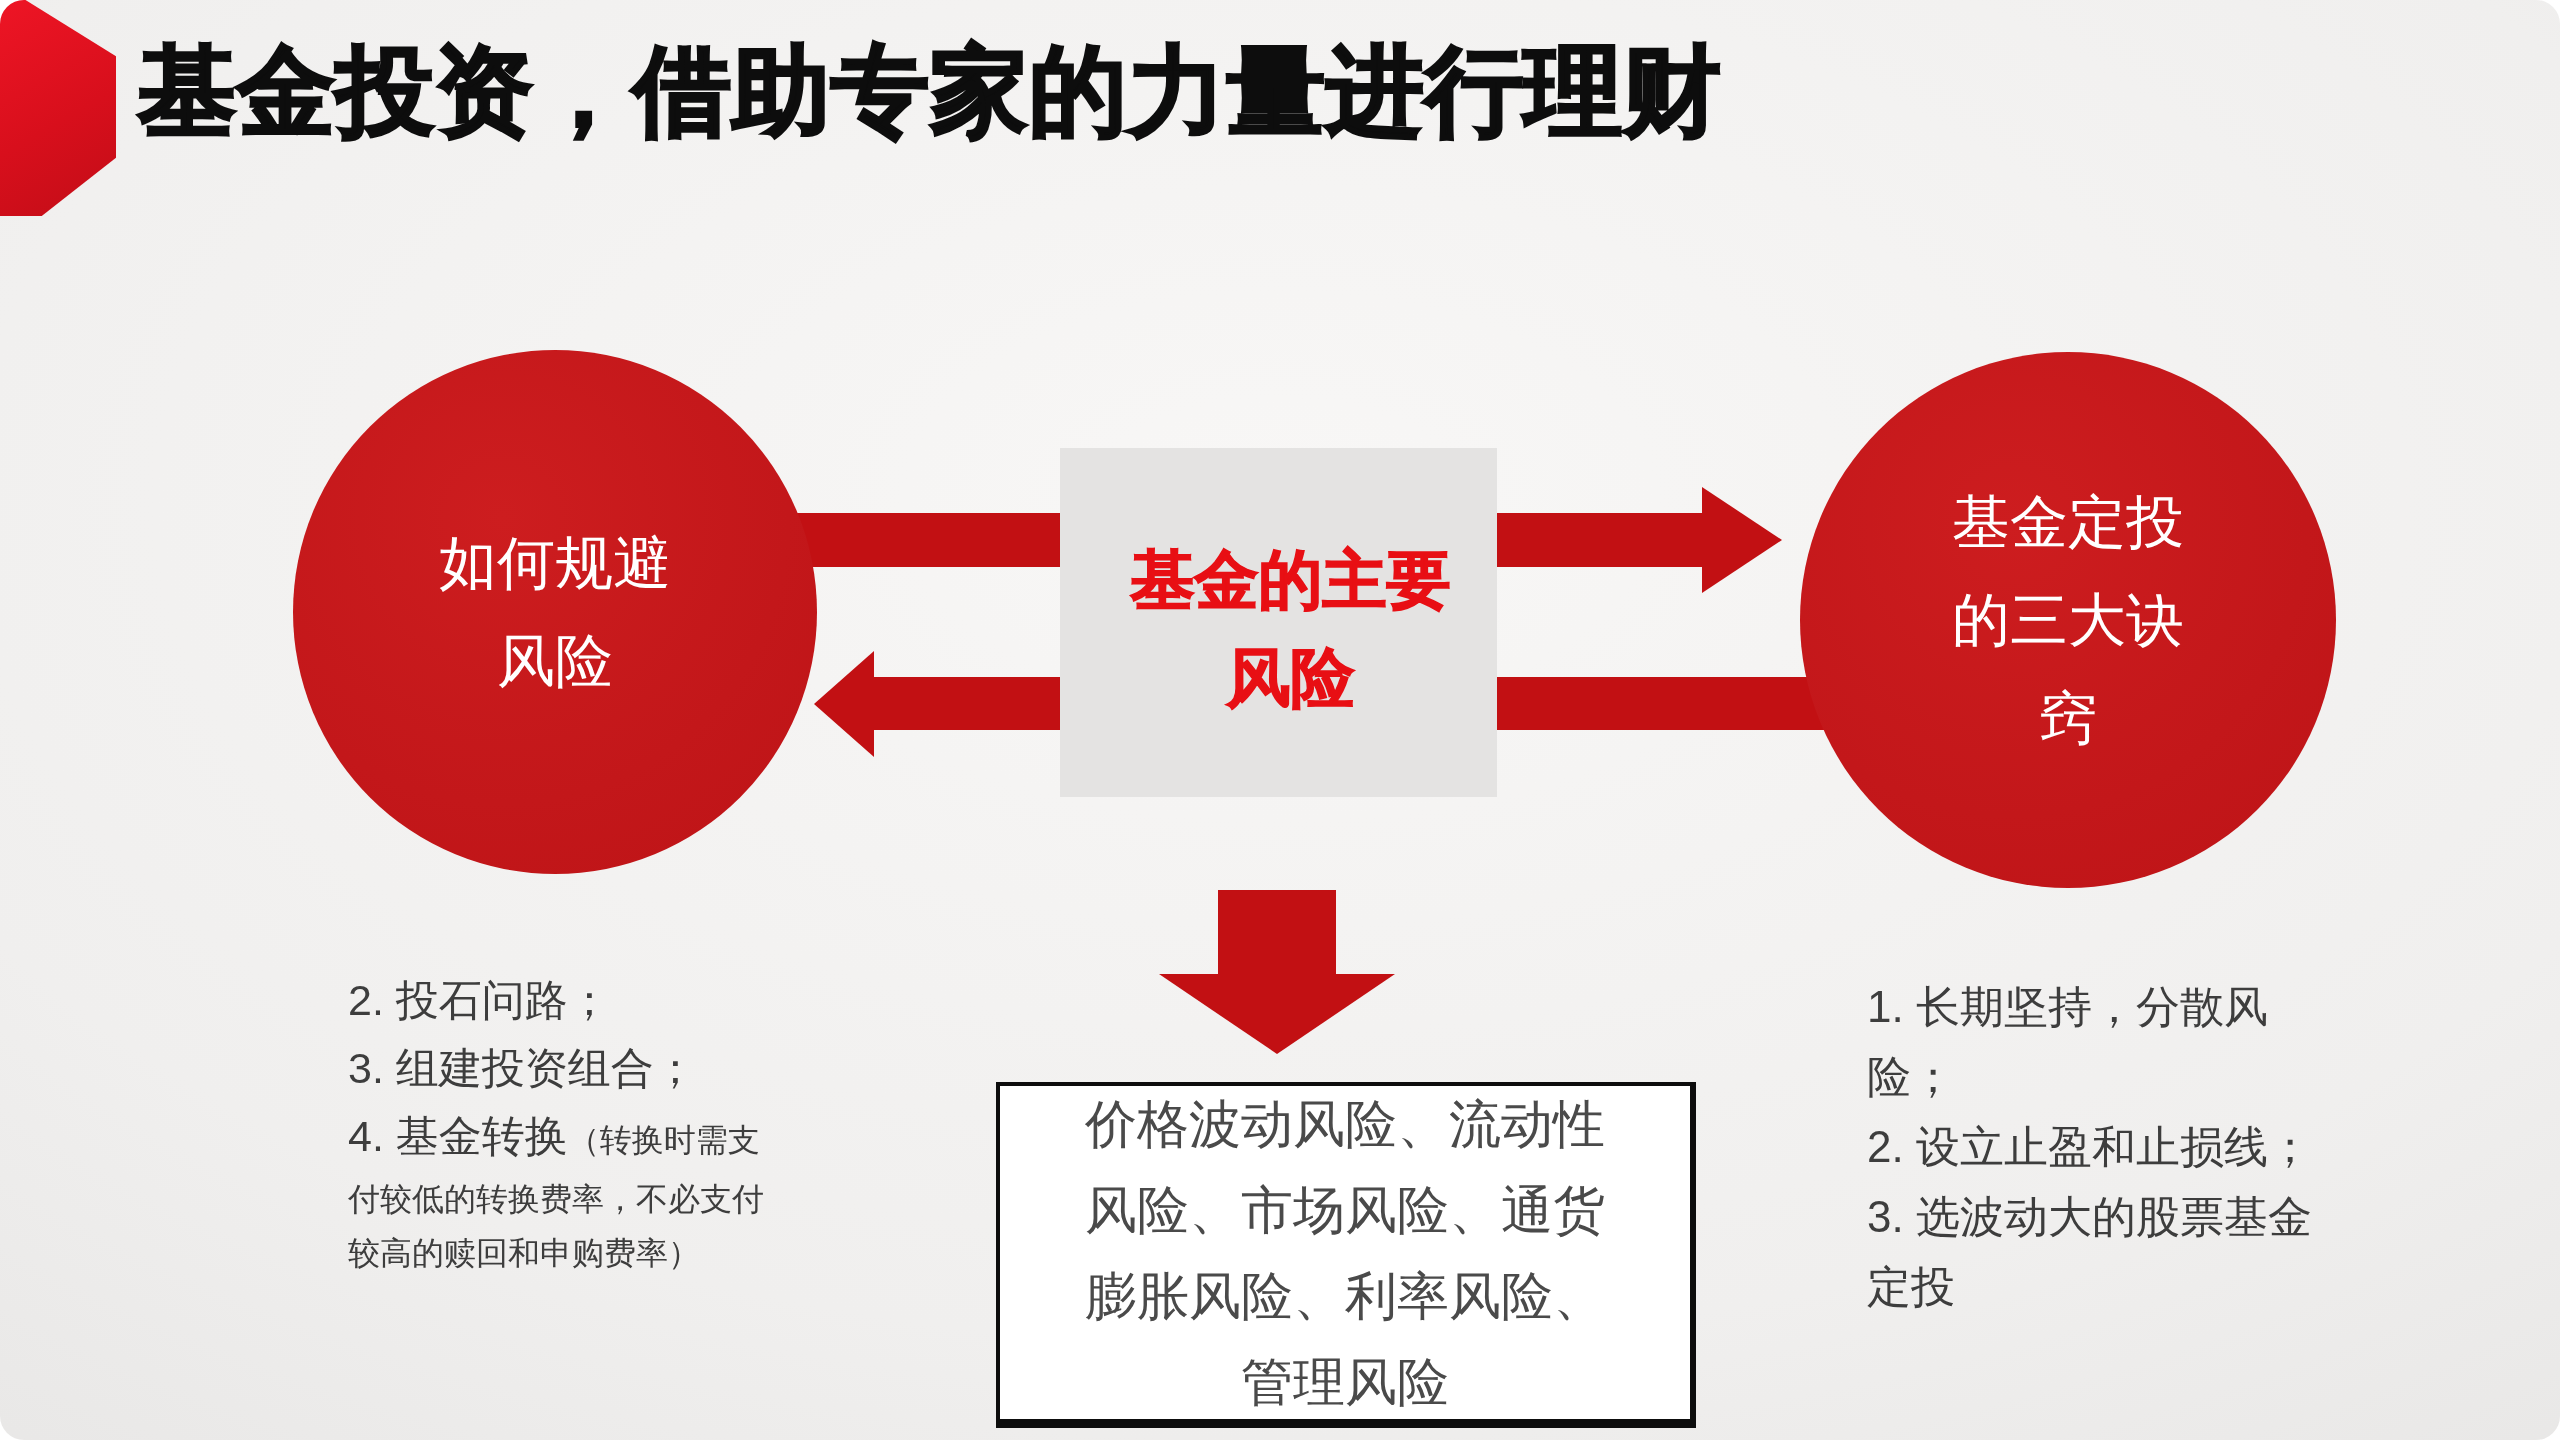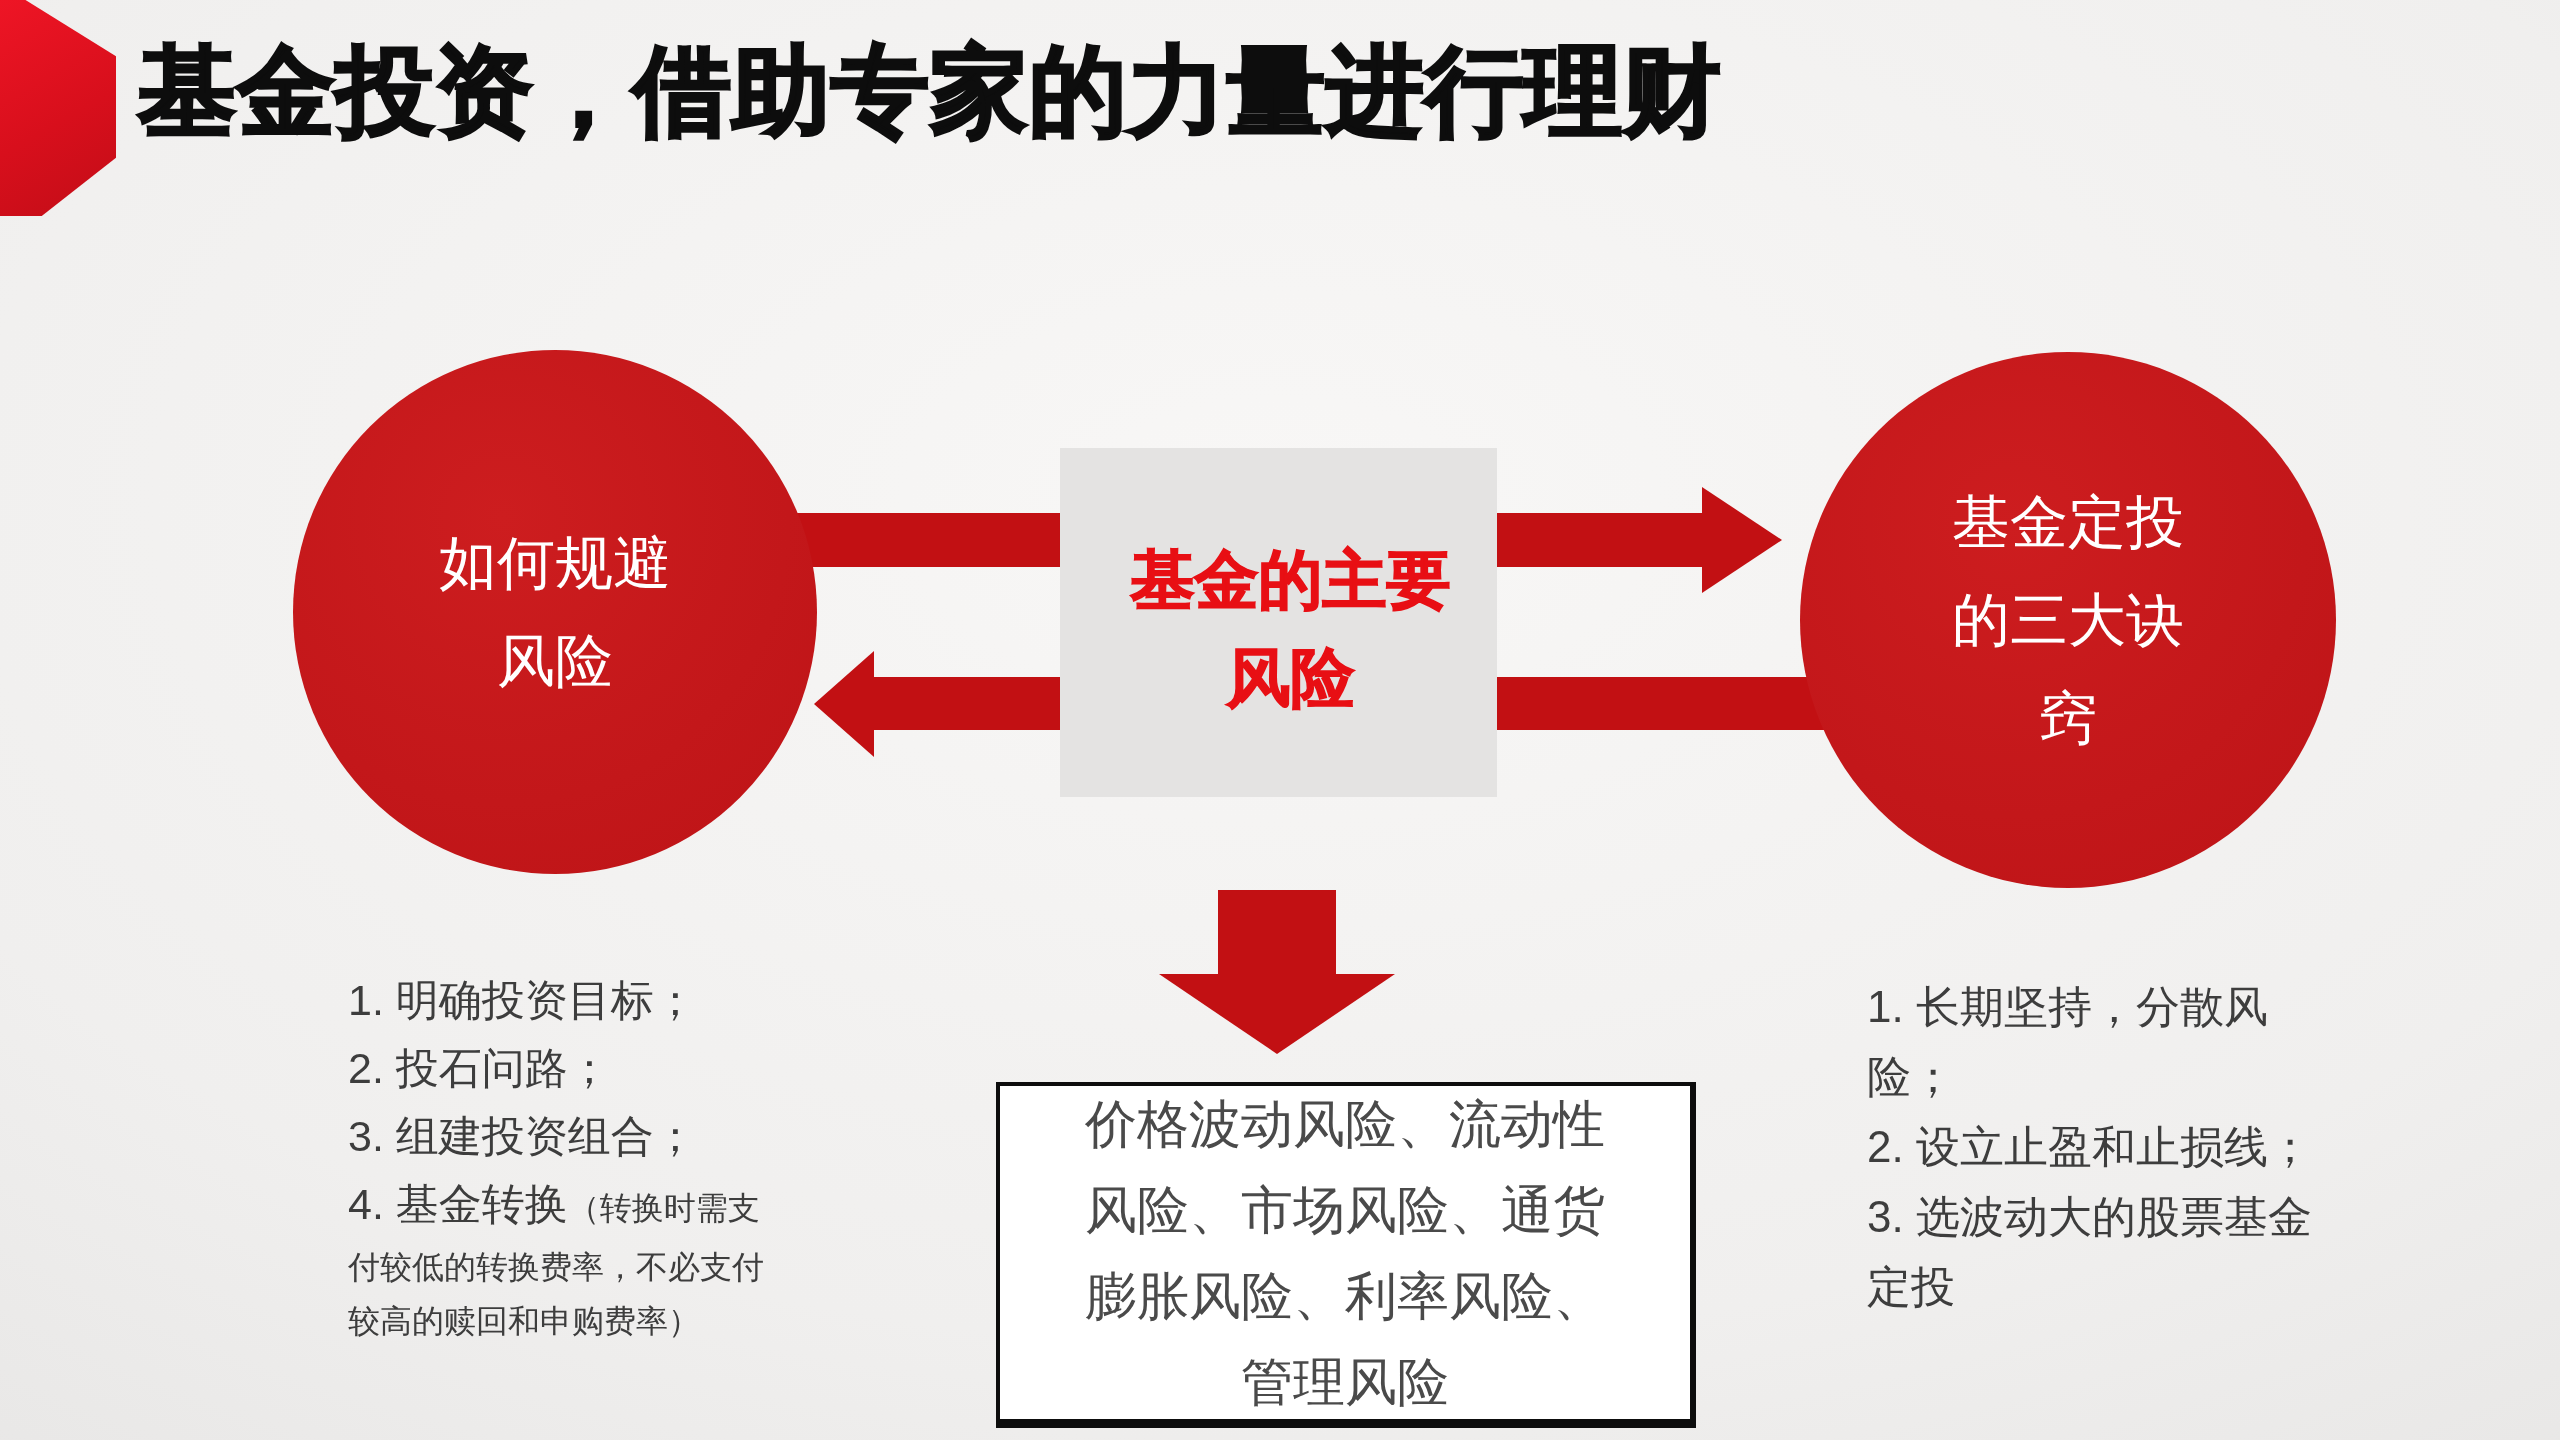--- a/index.html
+++ b/index.html
@@ -3,20 +3,21 @@
 <meta charset="utf-8">
 <style>
   html,body{margin:0;padding:0;}
   body{
     width:2560px;height:1440px;
     font-family:"Liberation Sans","DejaVu Sans",sans-serif;
   }
   .slide{
     position:relative;width:2560px;height:1440px;overflow:hidden;
     background:radial-gradient(130% 130% at 50% 35%, #f8f7f6 0%, #f0efee 45%, #e2e1e0 80%, #d6d5d4 100%);
+    border-radius:24px;
   }
   
   .chevron{
     position:absolute;left:0;top:0;width:116px;height:216px;z-index:1;
     background:linear-gradient(150deg,#ee1525 0%,#d80f1c 55%,#c20d17 100%);
     clip-path:polygon(0 0,22% 0,100% 26%,100% 73%,36% 100%,0 100%);
   }
   
   .title{
     position:absolute;left:138px;top:28px;margin:0;z-index:2;
@@ -119,21 +120,20 @@
   </div>
 
   <div class="risk-box">
     <div class="risk-box-label">价格波动风险、流动性
 风险、市场风险、通货
 膨胀风险、利率风险、
 管理风险</div>
   </div>
 
   <div class="list list-left">
-    <div class="list-item">1. 明确投资目标；</div>
     <div class="list-item">2. 投石问路；</div>
     <div class="list-item">3. 组建投资组合；</div>
     <div class="list-item item4"><span class="item4-main">4. 基金转换</span><span class="item4-note">（转换时需支付较低的转换费率，不必支付较高的赎回和申购费率）</span></div>
   </div>
 
   <div class="list list-right">
     <div class="list-item">1. 长期坚持，分散风险；</div>
     <div class="list-item">2. 设立止盈和止损线；</div>
     <div class="list-item">3. 选波动大的股票基金定投</div>
   </div>

